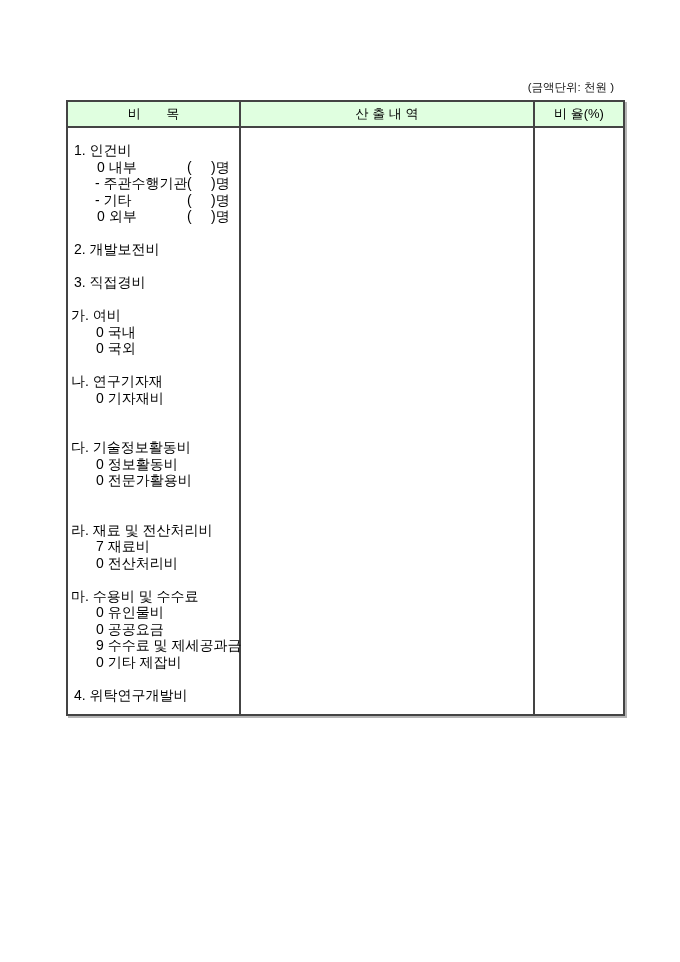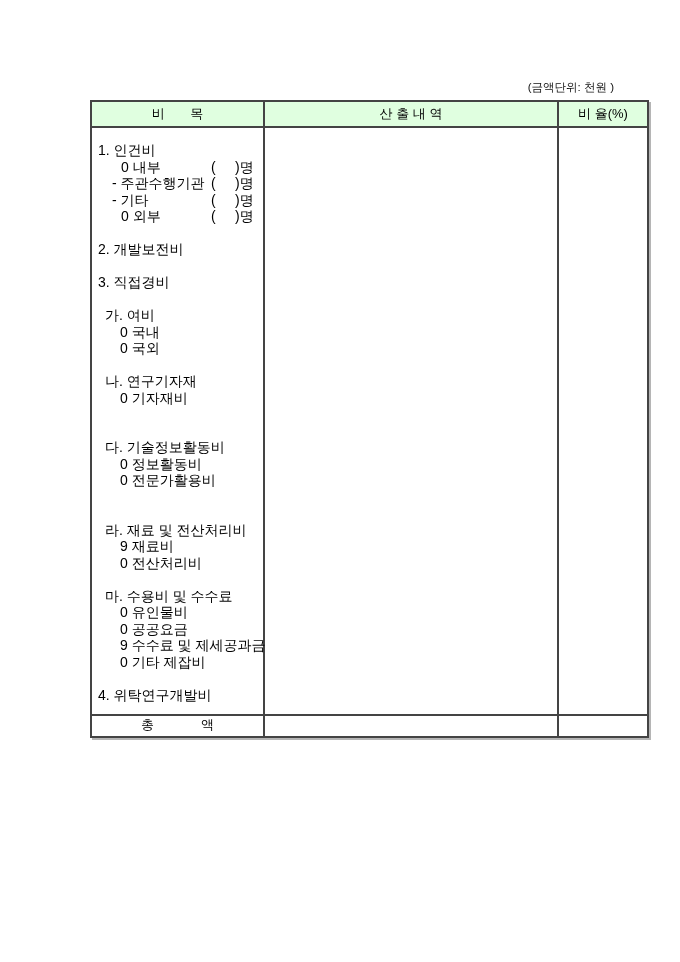--- a/index.html
+++ b/index.html
@@ -22,21 +22,20 @@
     white-space: pre;
     color: #111;
   }
   table.budget-table {
     position: absolute;
     left: 66px; top: 100px;
     width: 557px;
     border-collapse: collapse;
     table-layout: fixed;
     box-shadow: 2px 2px 0 rgba(120,120,120,0.55);
-    margin-left: 24px;
   }
   table.budget-table col.c1 { width: 173px; }
   table.budget-table col.c2 { width: 294px; }
   table.budget-table col.c3 { width: 90px; }
   table.budget-table th,
   table.budget-table td {
     border: 2px solid var(--border-color, #444444);
     padding: 0;
     font-weight: normal;
     vertical-align: top;
@@ -60,24 +59,24 @@
   .lines { padding-top: 14px; }
   .line {
     position: relative;
     height: 16.5px;
     line-height: 16.5px;
     font-size: 14px;
     white-space: pre;
     overflow: visible;
   }
   .indent-0 { padding-left: 6px; }
-  .indent-1 { padding-left: 13px; }
+  .indent-1 { padding-left: 3px; }
   .indent-2 { padding-left: 29px; }
   .indent-3 { padding-left: 28px; }
-  .indent-4 { padding-left: 20px; }
+  .indent-4 { padding-left: 27px; }
   .suffix {
     position: absolute;
     left: 119px; top: 0;
     white-space: pre;
   }
 </style>
 </head>
 <body>
 
 <div class="page">
@@ -118,36 +117,31 @@
               <div class="line indent-1"><span>나. 연구기자재</span></div>
               <div class="line indent-3"><span>0 기자재비</span></div>
               <div class="line indent-0"><span></span></div>
               <div class="line indent-0"><span></span></div>
               <div class="line indent-1"><span>다. 기술정보활동비</span></div>
               <div class="line indent-3"><span>0 정보활동비</span></div>
               <div class="line indent-3"><span>0 전문가활용비</span></div>
               <div class="line indent-0"><span></span></div>
               <div class="line indent-0"><span></span></div>
               <div class="line indent-1"><span>라. 재료 및 전산처리비</span></div>
-              <div class="line indent-3"><span>9 재료비</span></div>
+              <div class="line indent-3"><span>7 재료비</span></div>
               <div class="line indent-3"><span>0 전산처리비</span></div>
               <div class="line indent-0"><span></span></div>
               <div class="line indent-1"><span>마. 수용비 및 수수료</span></div>
               <div class="line indent-3"><span>0 유인물비</span></div>
               <div class="line indent-3"><span>0 공공요금</span></div>
               <div class="line indent-3"><span>9 수수료 및 제세공과금</span></div>
               <div class="line indent-3"><span>0 기타 제잡비</span></div>
               <div class="line indent-0"><span></span></div>
               <div class="line indent-0"><span>4. 위탁연구개발비</span></div>
             </div>
         </td>
         <td></td>
         <td></td>
       </tr>
-      <tr class="total-row">
-        <td class="total-label">총             액</td>
-        <td></td>
-        <td></td>
-      </tr>
     </tbody>
   </table>
 
 </div>
 
 </body></html>

